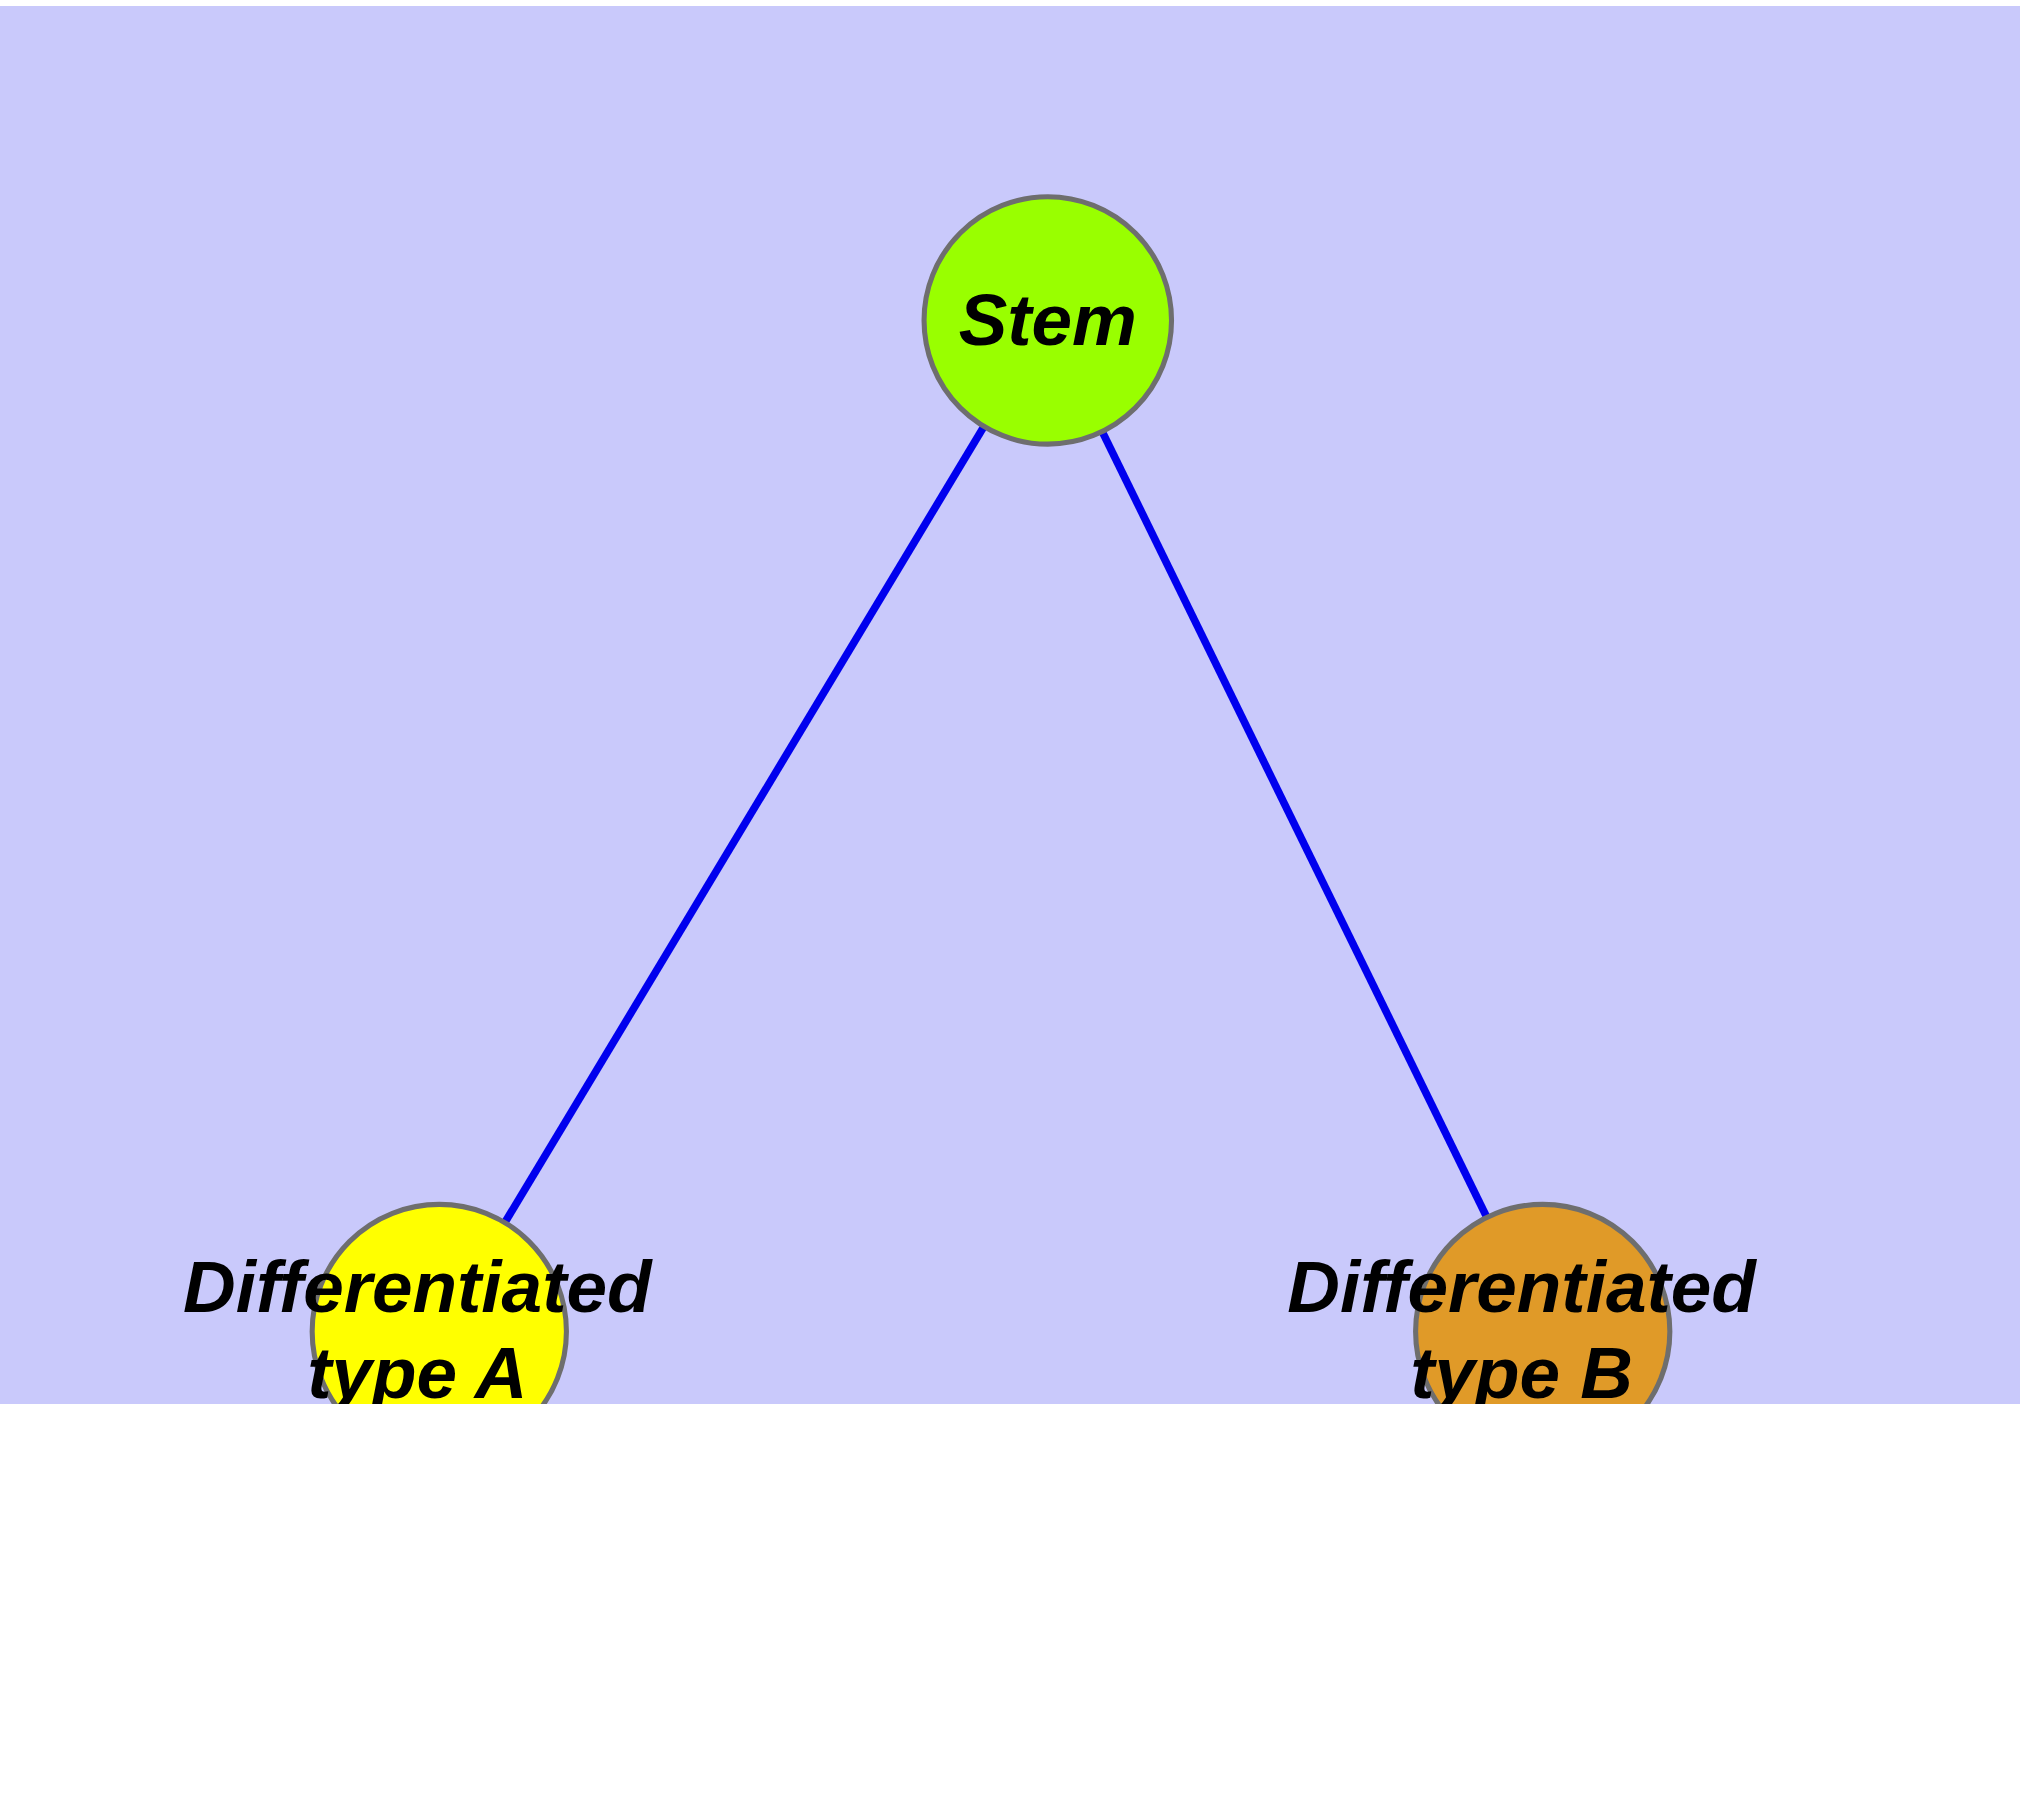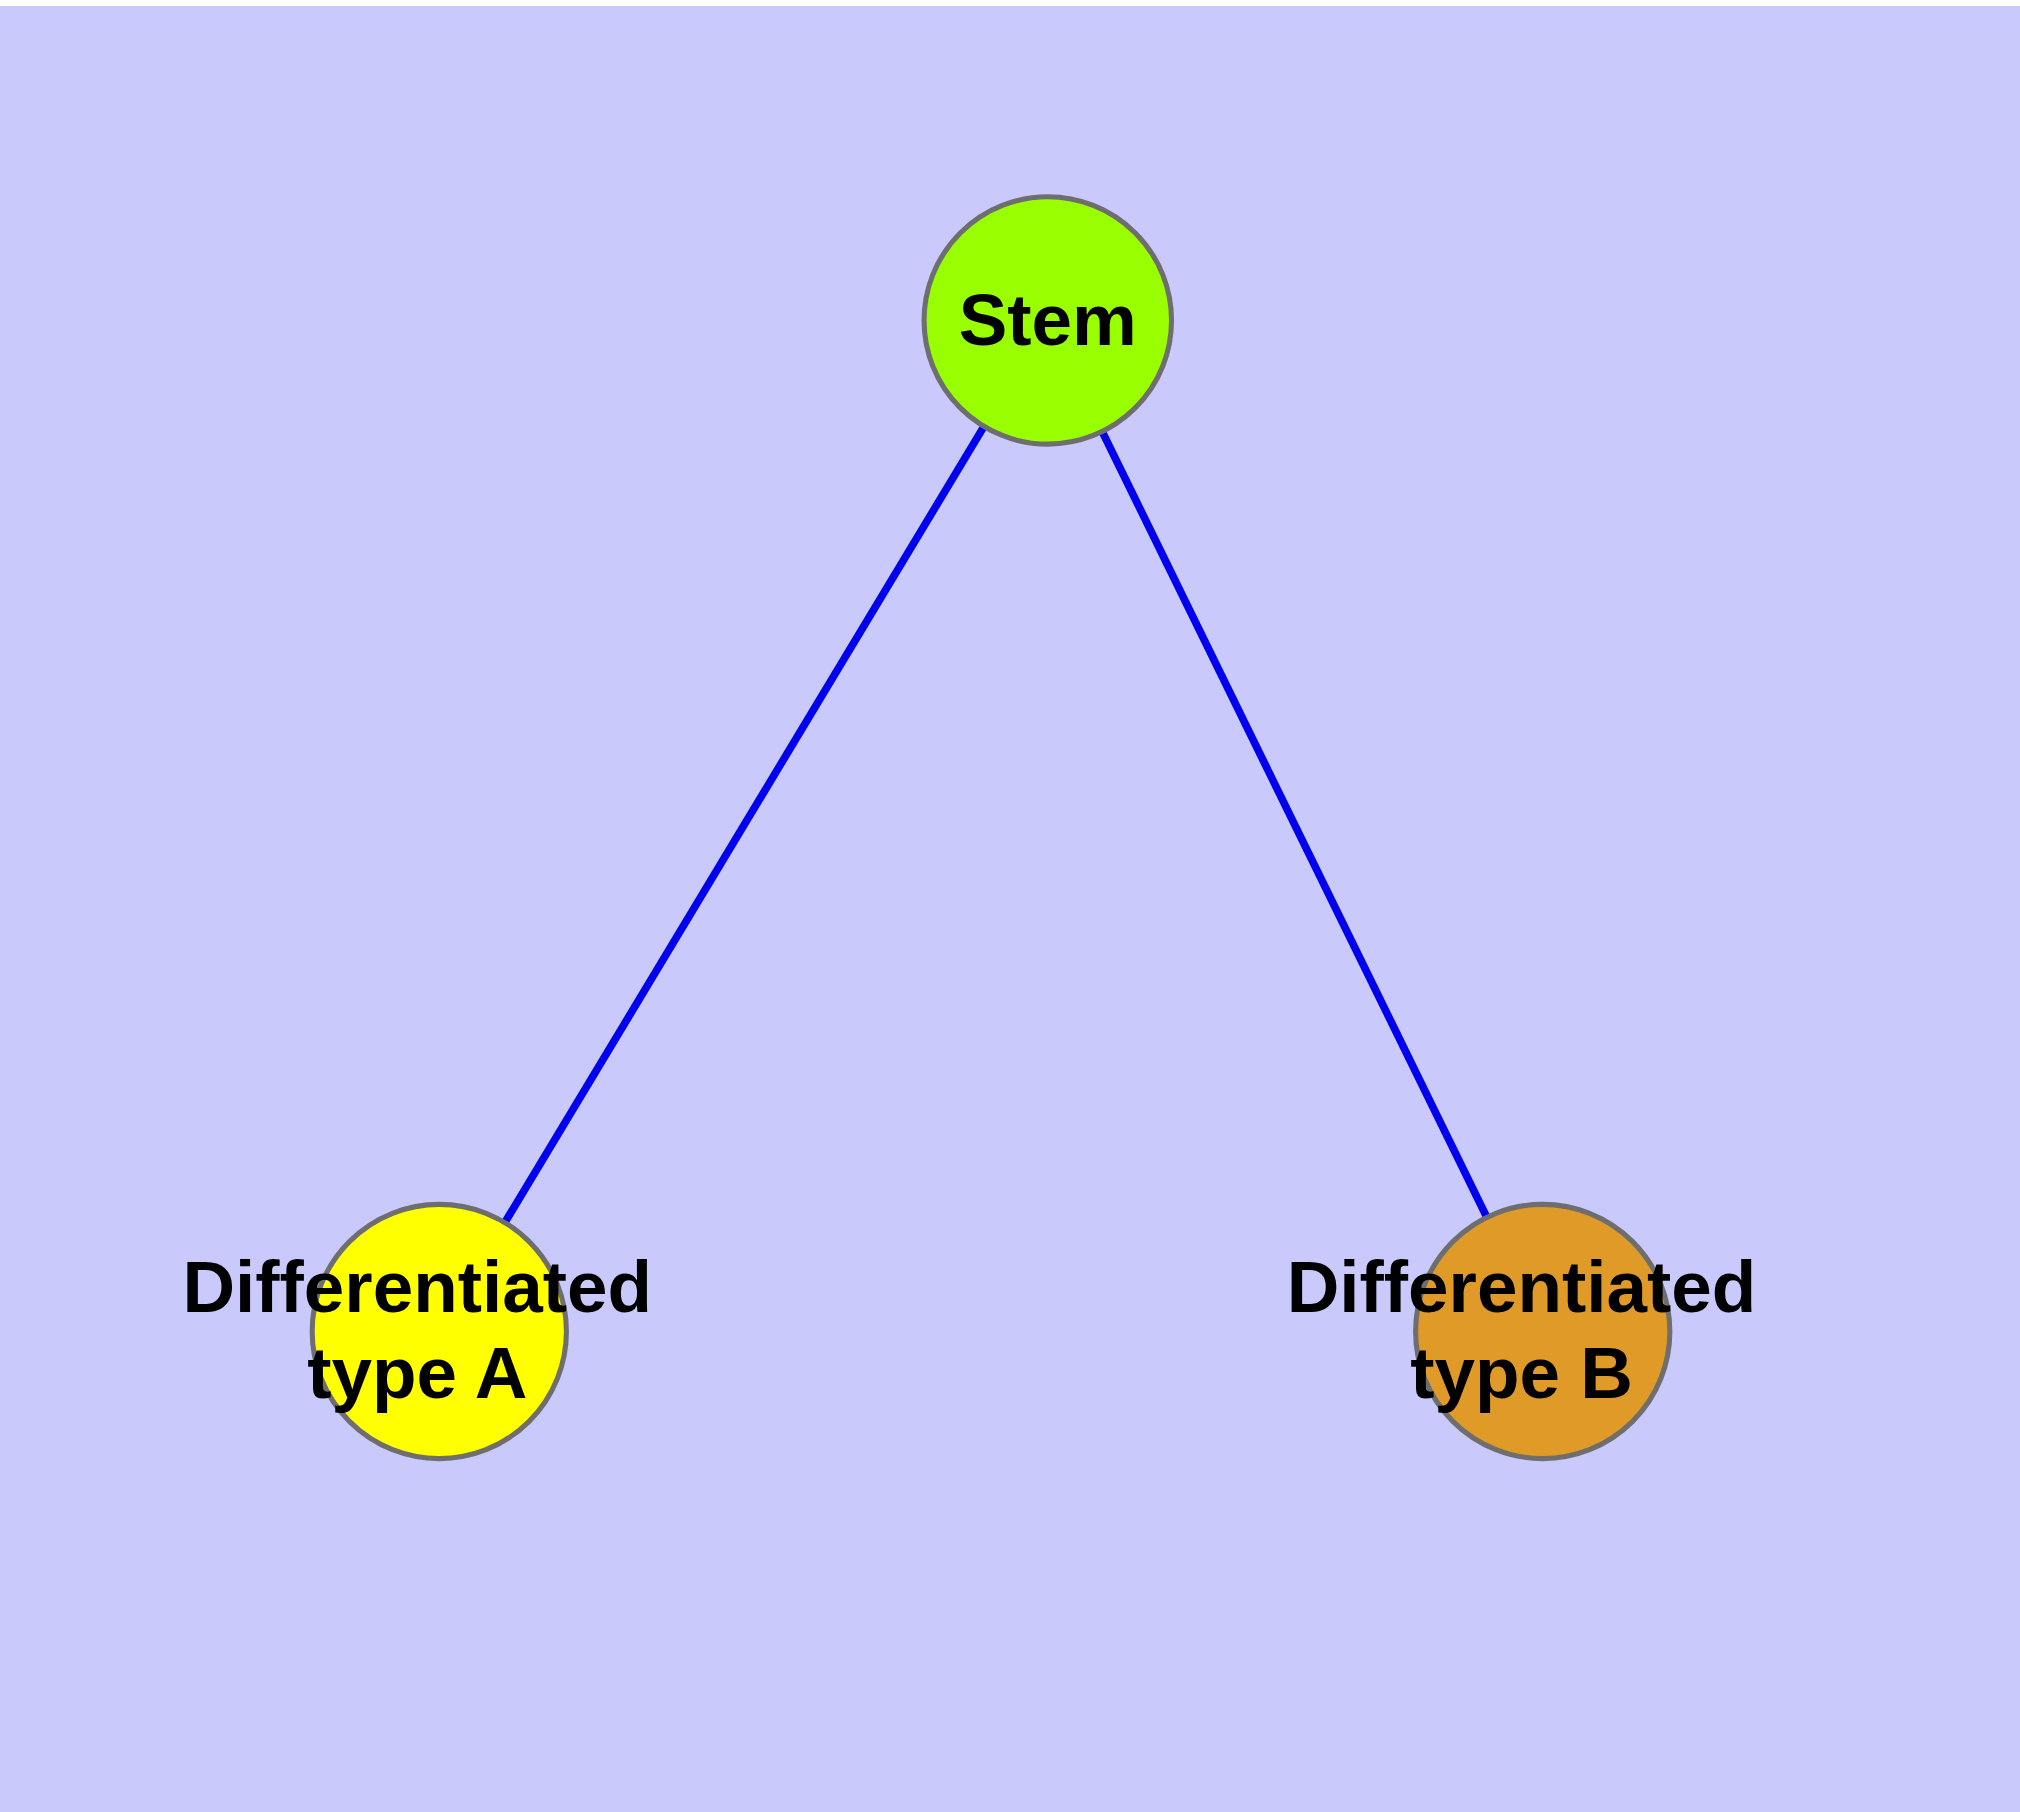--- a/index.html
+++ b/index.html
@@ -3,24 +3,25 @@
 <meta charset="utf-8">
 <style>
   html, body {
     margin: 0;
     padding: 0;
     background: #ffffff;
   }
   #canvas {
     position: relative;
     width: 2021px;
-    height: 1812px;
+    height: 1404px;
     background: #ffffff;
     overflow: hidden;
     font-family: "Liberation Sans", sans-serif;
+    font-style: italic;
   }
   #plot-area {
     position: absolute;
     left: 0;
     top: 6px;
     width: 2021px;
     height: 1806px;
     background: #c9c9fb;
   }
   #graph-svg {

